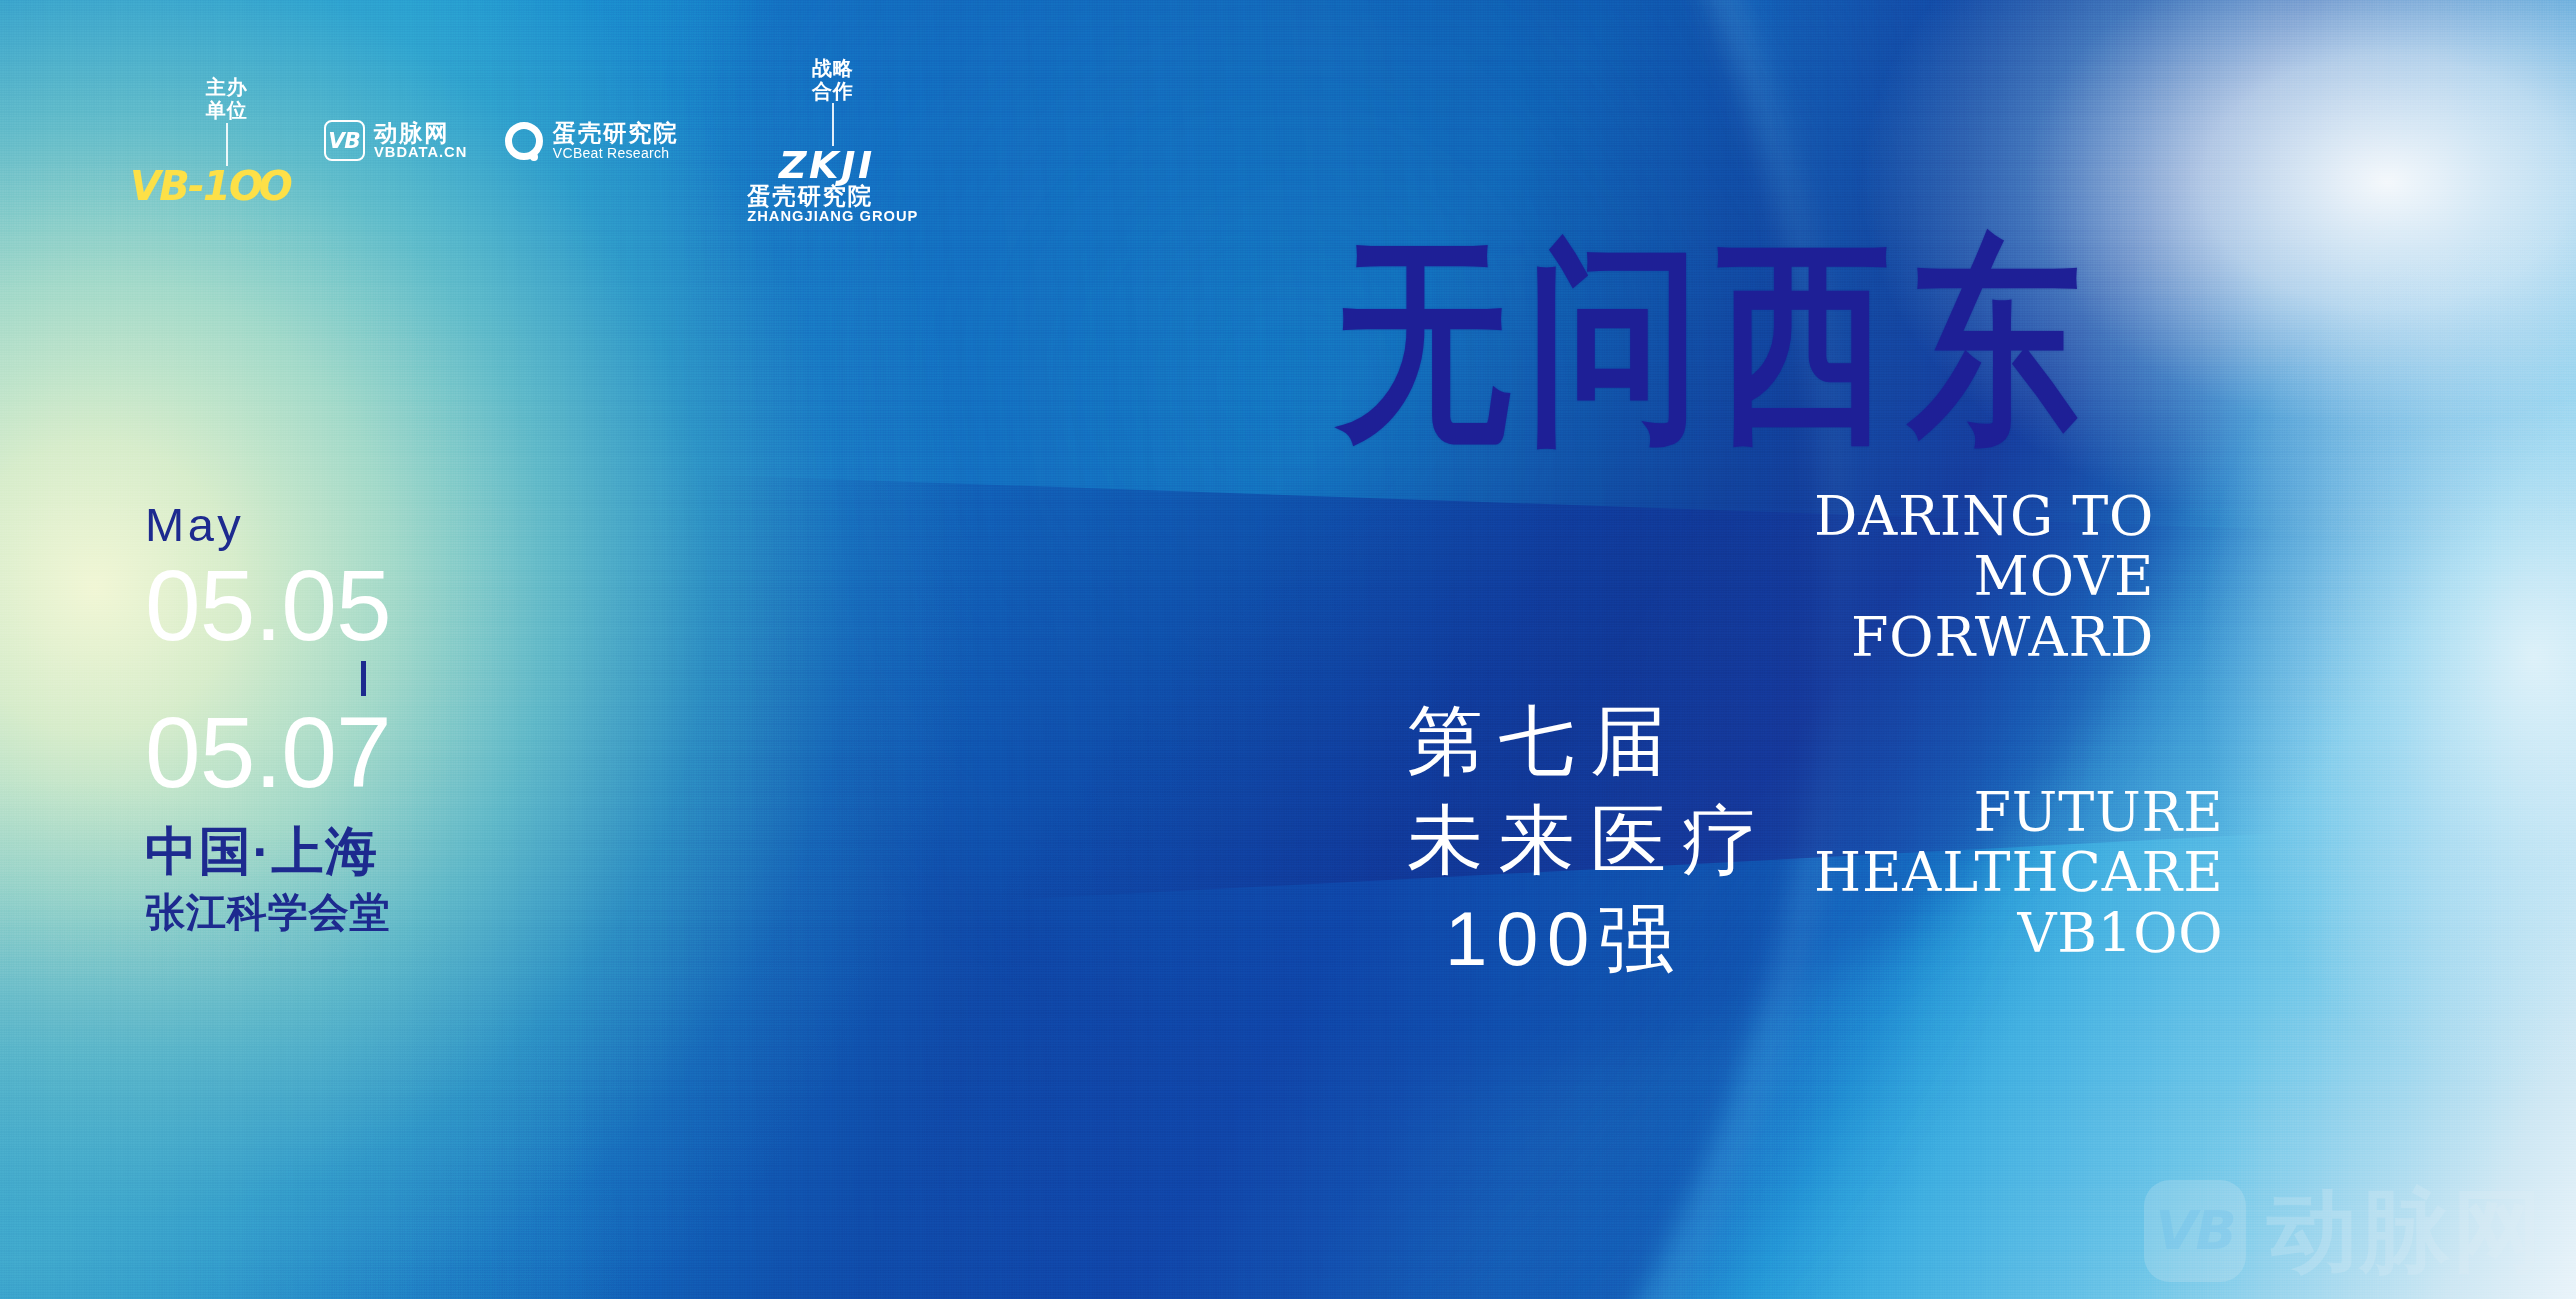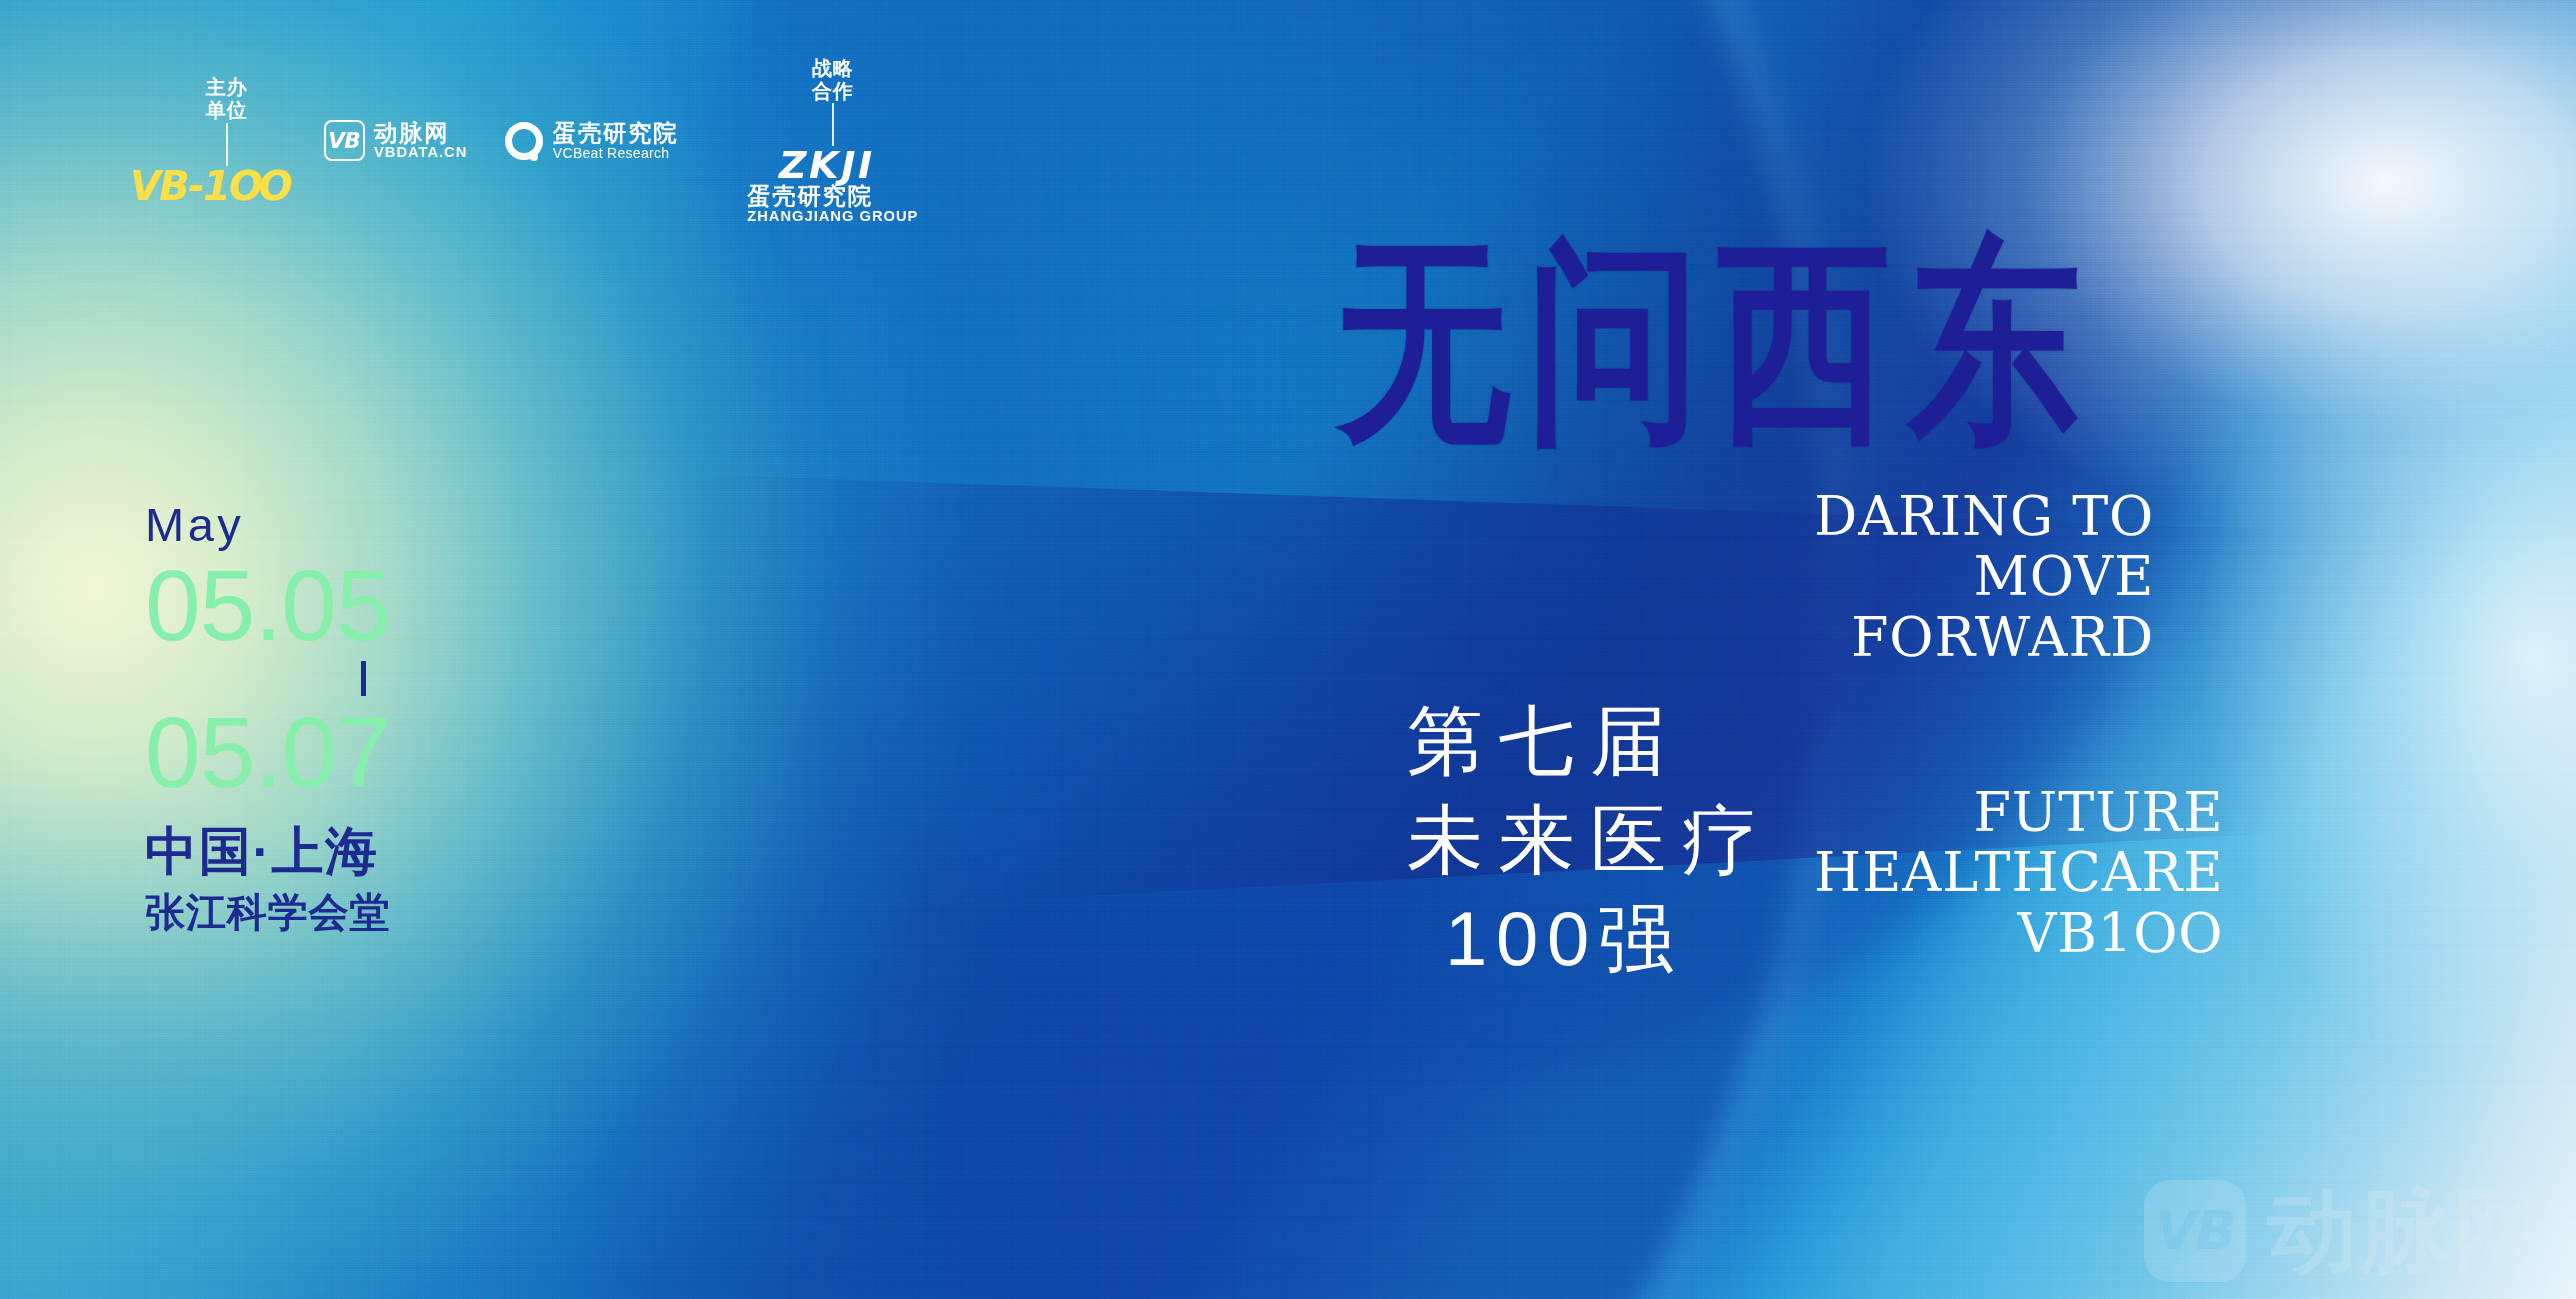--- a/index.html
+++ b/index.html
@@ -192,21 +192,21 @@
   .dateblock{
     position:absolute;left:145px;top:497px;
     color:#1d1f8f;
   }
   .d-may{
     font-size:47px;font-weight:400;letter-spacing:3.5px;
     color:#1d2a8f;margin-bottom:1.7px;
   }
   .d-big{
     font-size:100px;font-weight:300;line-height:1.02;
-    letter-spacing:-0.9px;color:#86efac;
+    letter-spacing:-0.9px;color:#ffffff;
   }
   .d-dash{
     width:5.2px;height:35px;background:#1d2a8f;
     margin:5.2px 0 5.2px 216px;
   }
   .d-city{
     font-size:52px;font-weight:700;letter-spacing:1.7px;
     color:#1d2a8f;margin-top:20px;line-height:1.1;
   }
   .d-venue{

